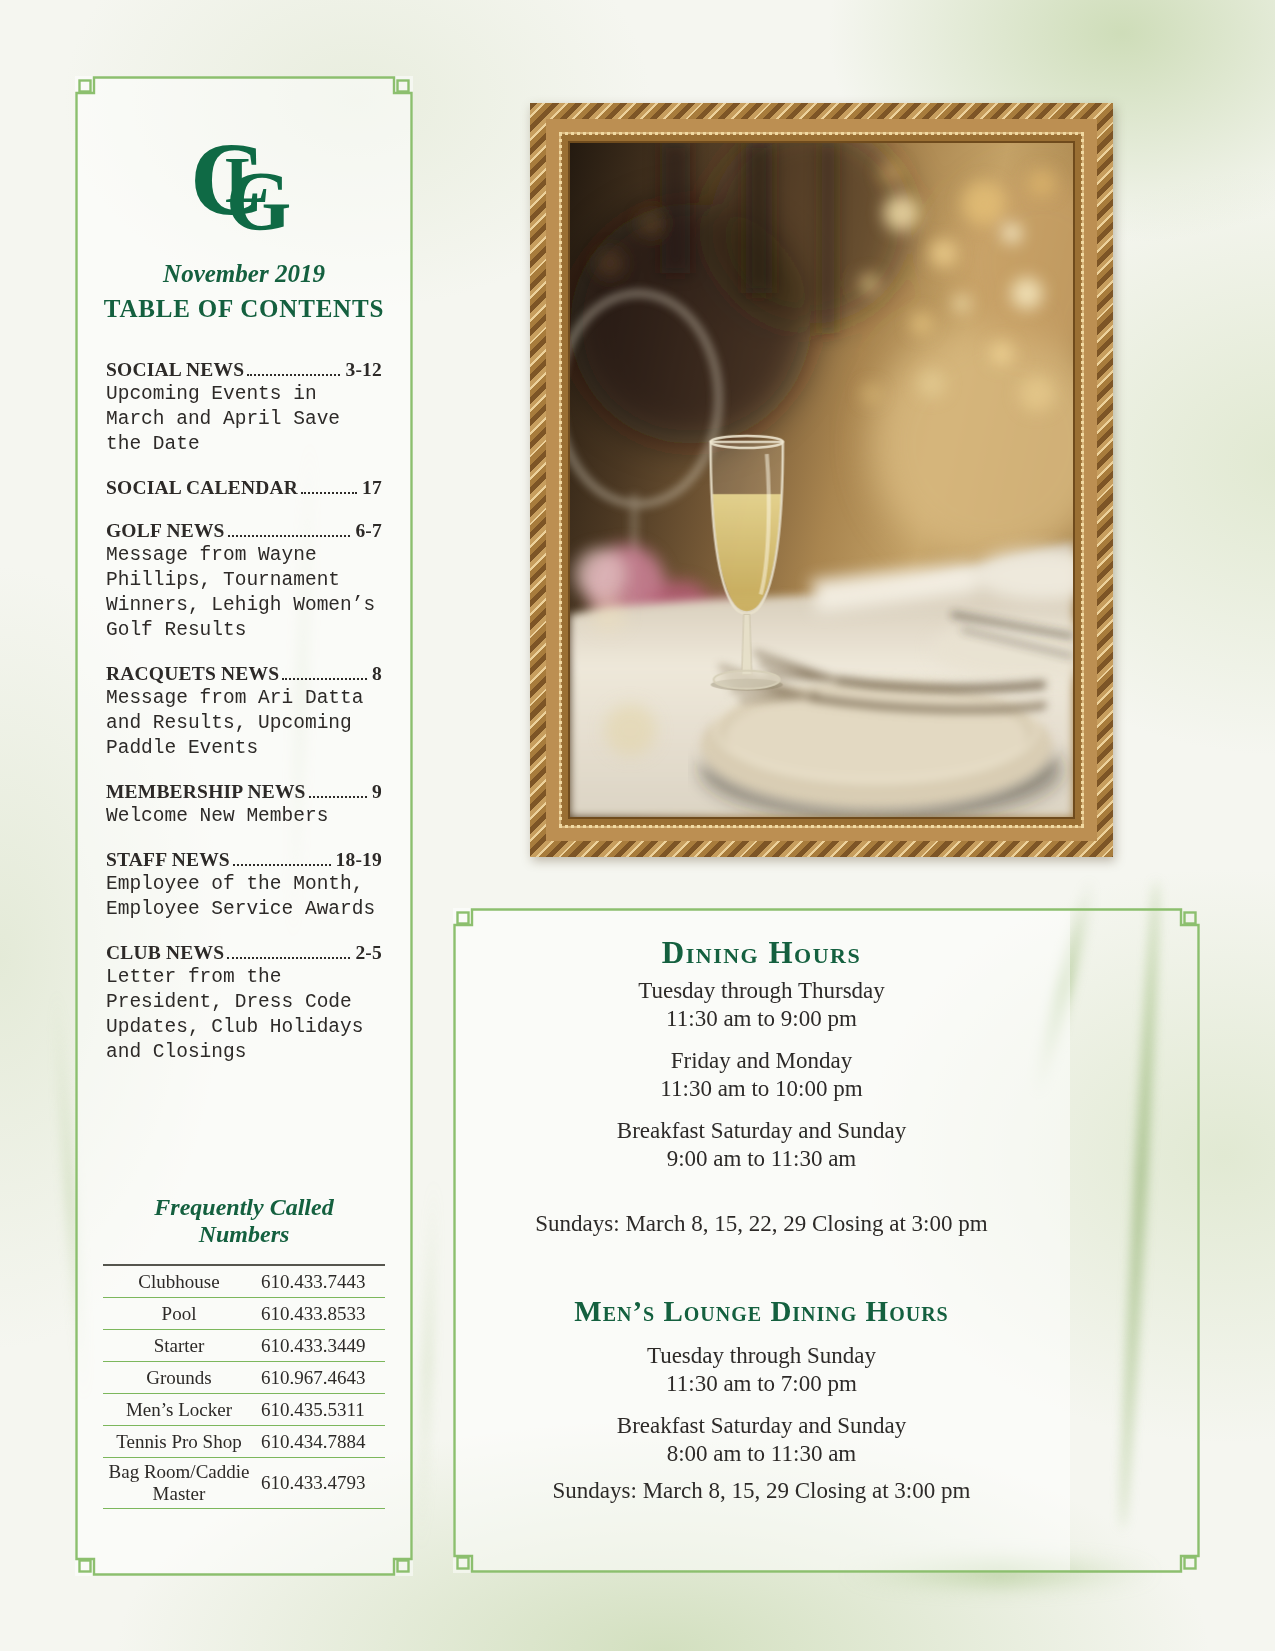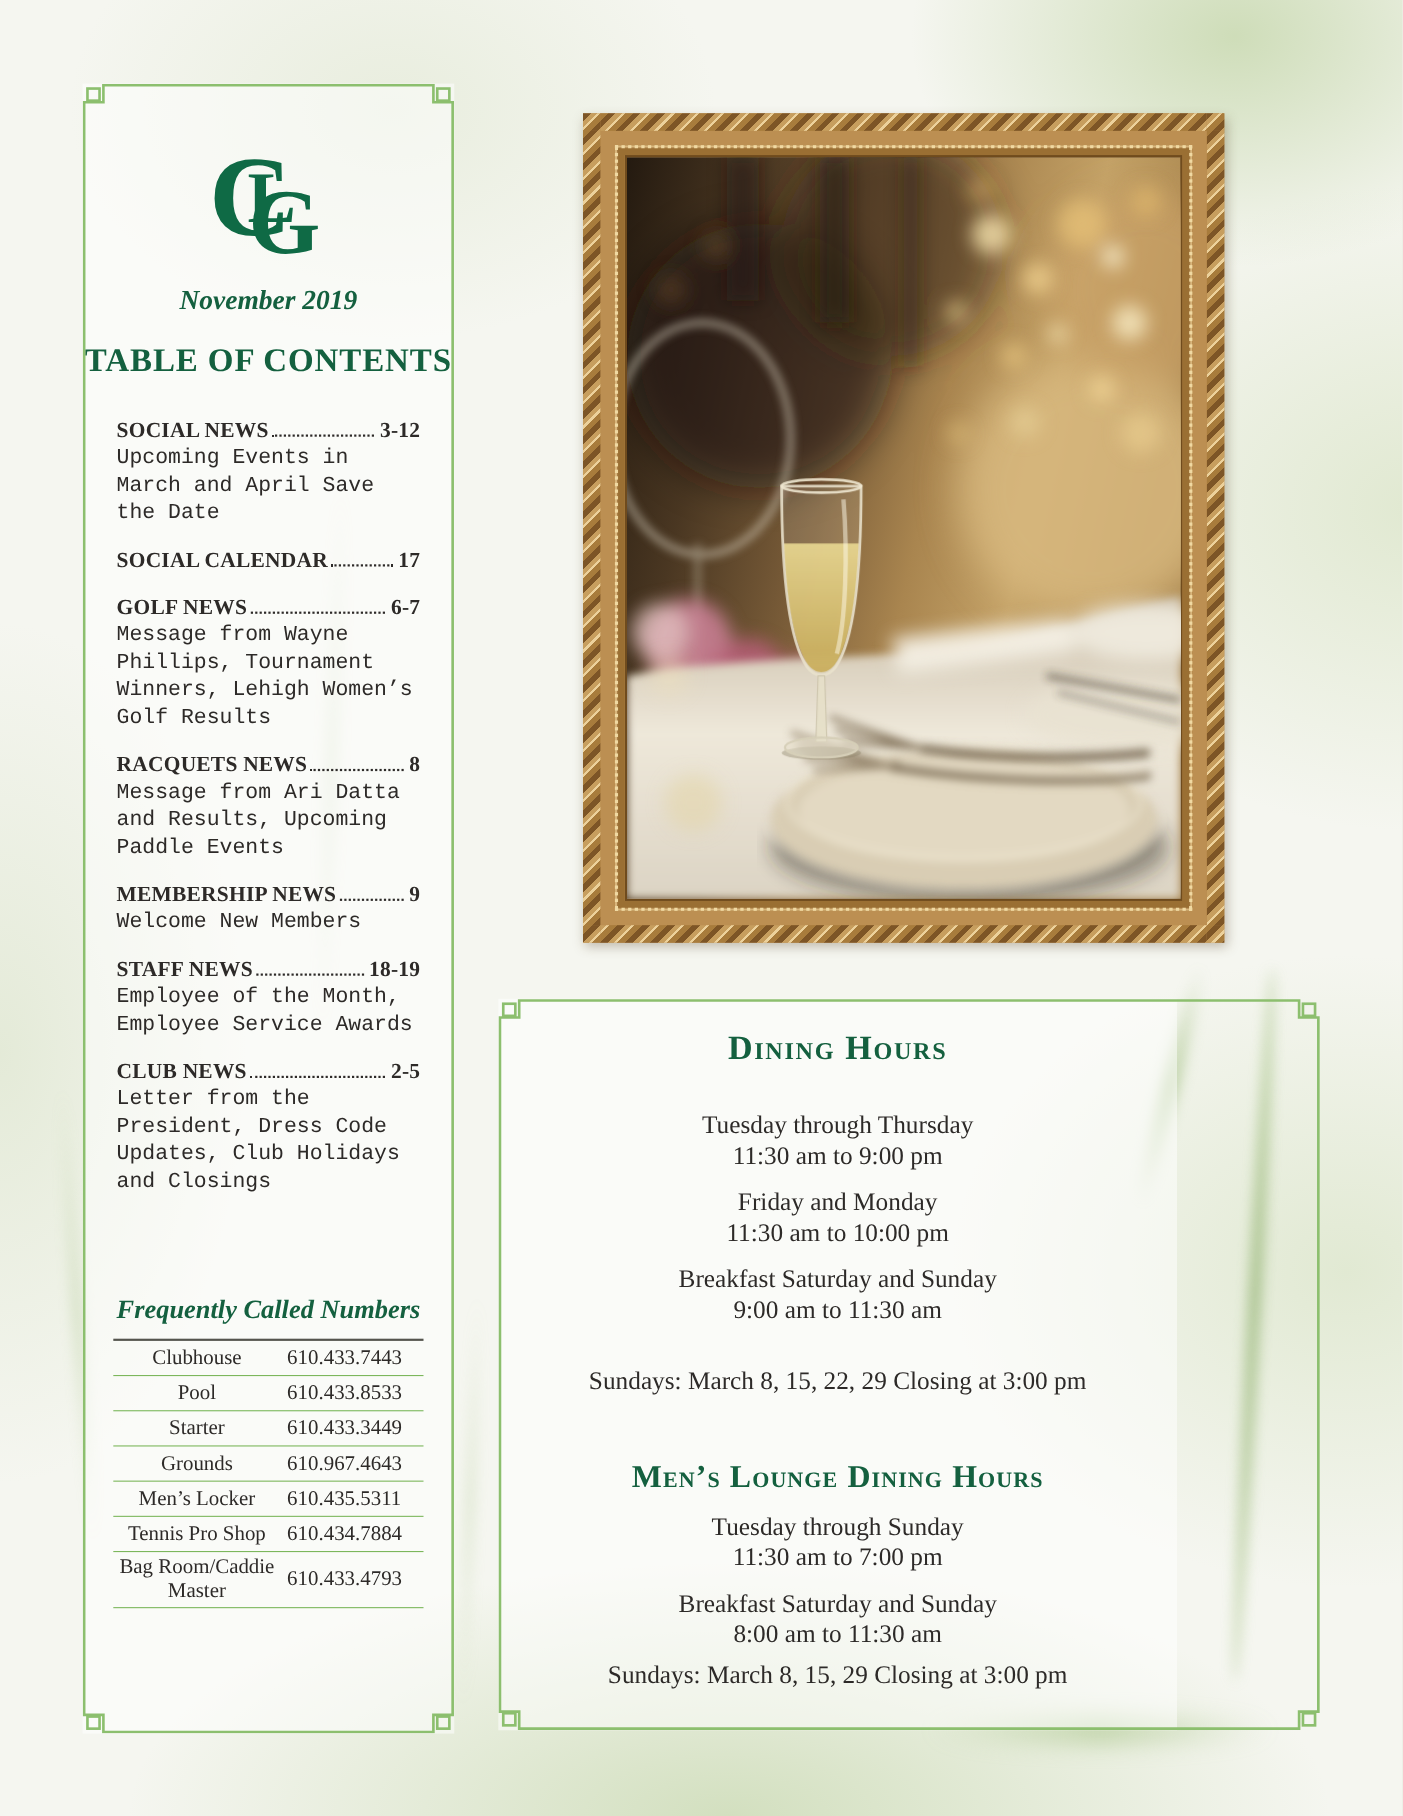--- a/index.html
+++ b/index.html
@@ -32,32 +32,32 @@
 
   .box{position:absolute;background:rgba(255,255,255,.52);}
   .box-left{left:75px;top:76px;width:338px;height:1500px;}
   .box-right{left:453px;top:908px;width:617px;height:665px;}
   svg.ornate{position:absolute;inset:0;pointer-events:none;}
 
   
   .logo{width:104px;height:118px;margin:46px auto 0;}
   .issue{margin:20px 0 0;text-align:center;font-size:25px;font-weight:bold;font-style:italic;
     color:var(--accent,#14603f);}
-  .toc-title{margin:23px 0 0;text-align:center;font-size:30px;font-weight:bold;
+  .toc-title{margin:7px 0 0;text-align:center;font-size:25px;font-weight:bold;
     letter-spacing:.8px;color:var(--accent,#14603f);}
   .toc{display:block;width:276px;margin:34px auto 0;}
   .toc-entry{margin-bottom:18px;}
   .toc-line{display:flex;align-items:baseline;font-weight:bold;font-size:19.5px;
     letter-spacing:.2px;line-height:25px;}
   .leader{flex:1 1 auto;min-width:14px;border-bottom:2.6px dotted var(--text,#2d2a28);
     margin:0 5px 4px 3px;}
   .toc-desc{font-size:19.5px;line-height:25px;font-family:Liberation Mono, monospace;}
 
   .fcn{position:absolute;left:22px;top:1102px;width:294px;}
-  .fcn-title{margin:0;text-align:center;font-size:24px;font-weight:bold;font-style:italic;
+  .fcn-title{margin:16px;text-align:center;font-size:24px;font-weight:bold;font-style:italic;
     color:var(--accent,#14603f);}
   .phone-table{margin:12px auto 0;width:282px;border-top:2px solid #55554e;}
   .phone-row{display:grid;grid-template-columns:152px 1fr;align-items:center;min-height:31px;
     border-bottom:1.6px solid var(--tline,#7cb75c);font-size:19px;}
   .phone-label{text-align:center;line-height:22px;padding:3px 2px;}
   .phone-number{text-align:left;padding-left:6px;}
 
   
   .frame{position:absolute;left:530px;top:103px;width:583px;height:754px;margin:0;
     background:var(--gold,#b5874a);box-shadow:2px 4px 10px rgba(90,70,40,.35);}
@@ -72,21 +72,21 @@
   .photo{position:absolute;inset:40px;overflow:hidden;background:#6b5336;}
   .photo svg{display:block;width:100%;height:100%;}
 
   
   .box-right{text-align:center;}
   .dining-title{margin:27px 0 0;font-size:31px;font-weight:bold;letter-spacing:1.5px;
     font-variant:small-caps;color:var(--accent,#14603f);}
   .mens-title{margin:58px 0 0;font-size:29px;font-weight:bold;letter-spacing:1px;
     font-variant:small-caps;color:var(--accent,#14603f);}
   .sched{margin:14px 0 0;font-size:23px;line-height:28px;}
-  .sched:first-of-type{margin-top:38px;}
+  .sched:first-of-type{margin-top:6px;}
   .sundays{margin:38px 0 0;font-size:23px;}
   .sundays.tight{margin-top:10px;}
 </style>
 </head>
 <body>
 
 <div class="page">
 
   <div class="vein v1"></div>
   <div class="vein v2"></div>

